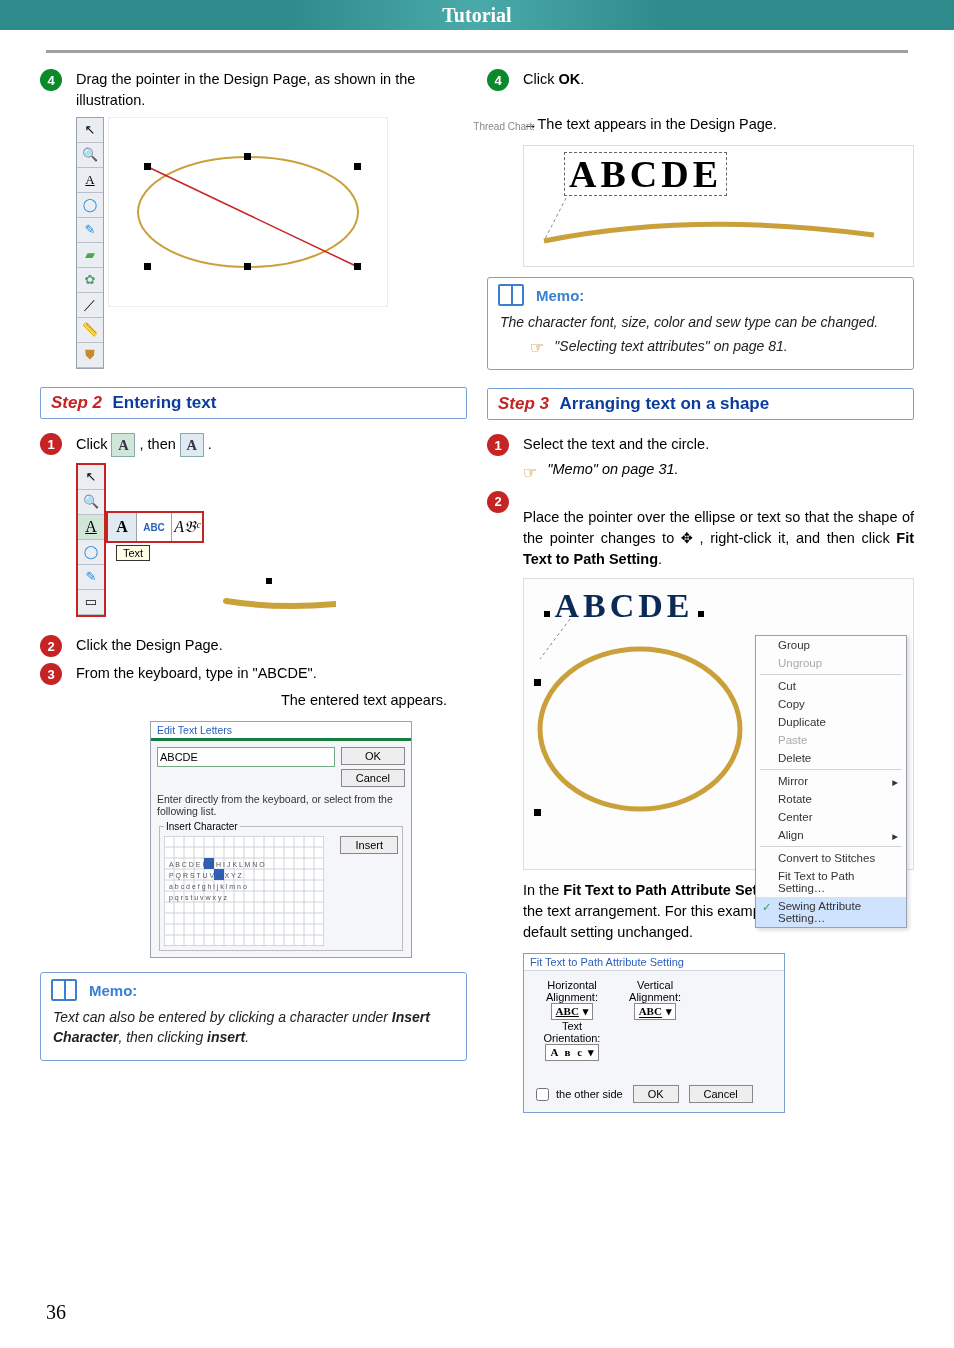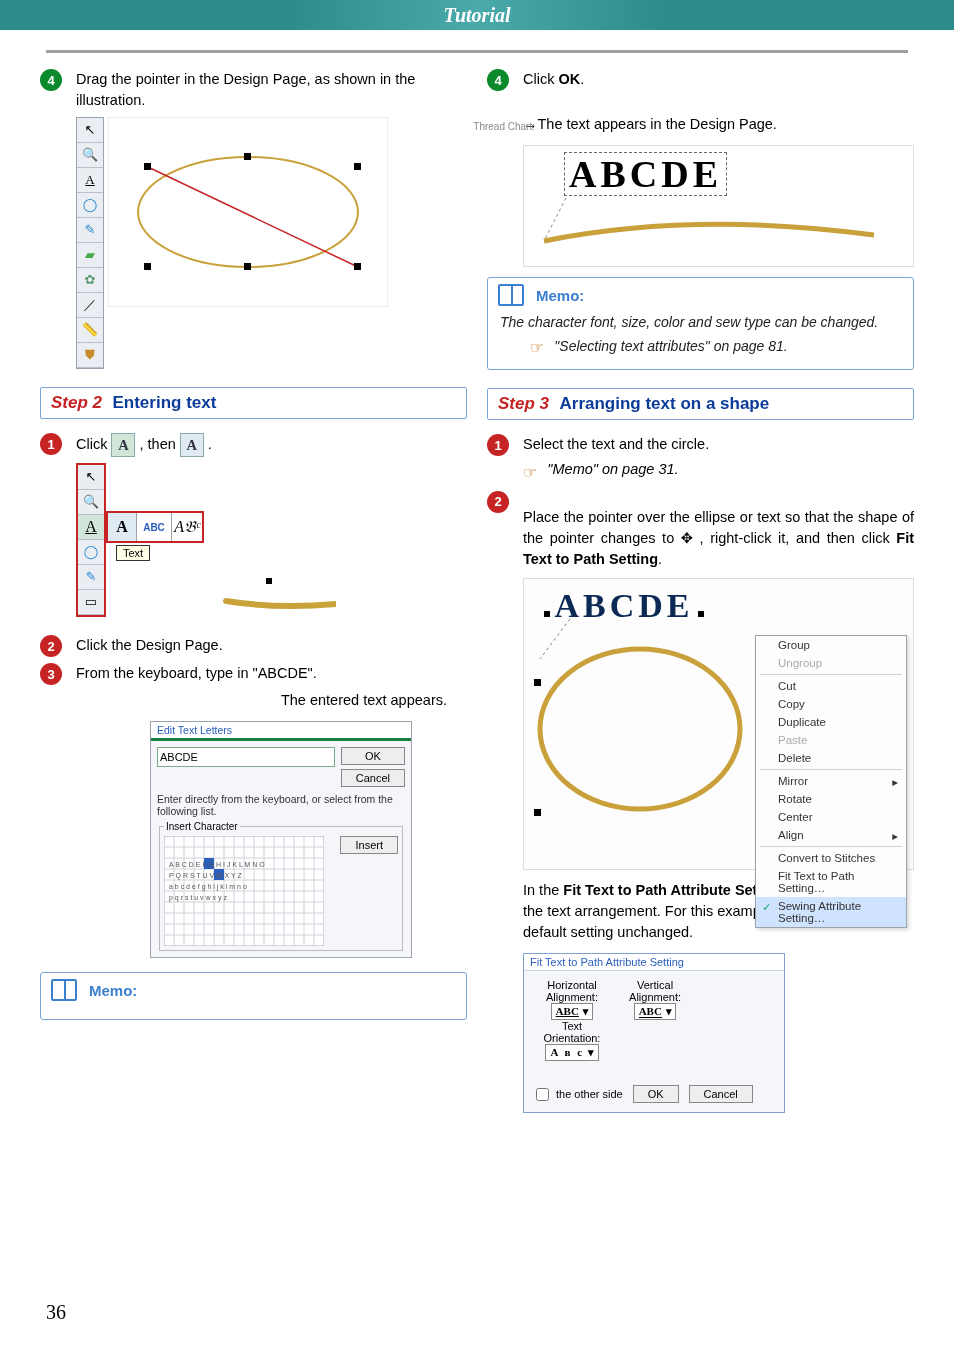--- a/index.html
+++ b/index.html
@@ -1,17 +1,17 @@
 <!DOCTYPE html>
 <html><head>
 <meta charset="utf-8">
 <style>
   body{margin:0;background:#f0f0f0;font-family:Arial,Helvetica,sans-serif;}
   .page{width:954px;height:1348px;background:#fff;margin:0 auto;position:relative;box-sizing:border-box;}
-  .header-band{height:30px;background:linear-gradient(to right,#2e8b8b,#2e8b8b 30%,#4aa9a9 50%,#2e8b8b 70%,#2e8b8b);text-align:center;line-height:30px;color:#fff;font-style:italic;font-weight:bold;font-size:20px;font-family:'Times New Roman',serif;}
+  .header-band{height:30px;background:linear-gradient(to right,#2e8b8b,#2e8b8b 30%,#4aa9a9 50%,#2e8b8b 70%,#2e8b8b);text-align:center;line-height:30px;color:#fff;font-weight:bold;font-size:20px;font-family:'Times New Roman',serif;}
   .hr-top{height:3px;background:#a0a0a0;margin:20px 46px 0 46px;}
   .cols{display:flex;padding:10px 40px 0 40px;gap:20px;}
   .col{flex:1;min-width:0;}
   .numball{display:inline-flex;width:22px;height:22px;border-radius:11px;color:#fff;font-weight:bold;font-size:13px;align-items:center;justify-content:center;position:relative;flex:none;}
   .nb-green{background:#0a8a2a;}
   .nb-red{background:#c62324;}
   .row{display:flex;align-items:flex-start;gap:14px;margin:6px 0;}
   .body-text{font-size:14.5px;line-height:1.45;color:#000;}
   .step-bar{border:1px solid #79a3d6;border-radius:2px;padding:5px 10px;margin:18px 0 14px 0;background:#fff;}
   .step-bar .red{color:#c62324;font-style:italic;font-weight:bold;font-size:17px;margin-right:6px;}
@@ -200,20 +200,23 @@
             </div>
           </fieldset>
         </div>
       </div>
 
       <div class="memo-box">
         <div class="memo-head">
           <span class="memo-icon"></span>
           <span class="memo-title">Memo:</span>
         </div>
+        <div class="memo-body">
+          <span>Text can also be entered by clicking a character under </span><b><span>Insert Character</span></b><span>, then clicking </span><b><span>insert</span></b><span>.</span>
+        </div>
       </div>
 
     </div>
 
     <div class="col">
 
       <div class="row">
         <span class="numball nb-green">4</span>
         <div class="body-text" style="flex:1;">
           <span>Click </span><b>OK</b><span>.</span>

